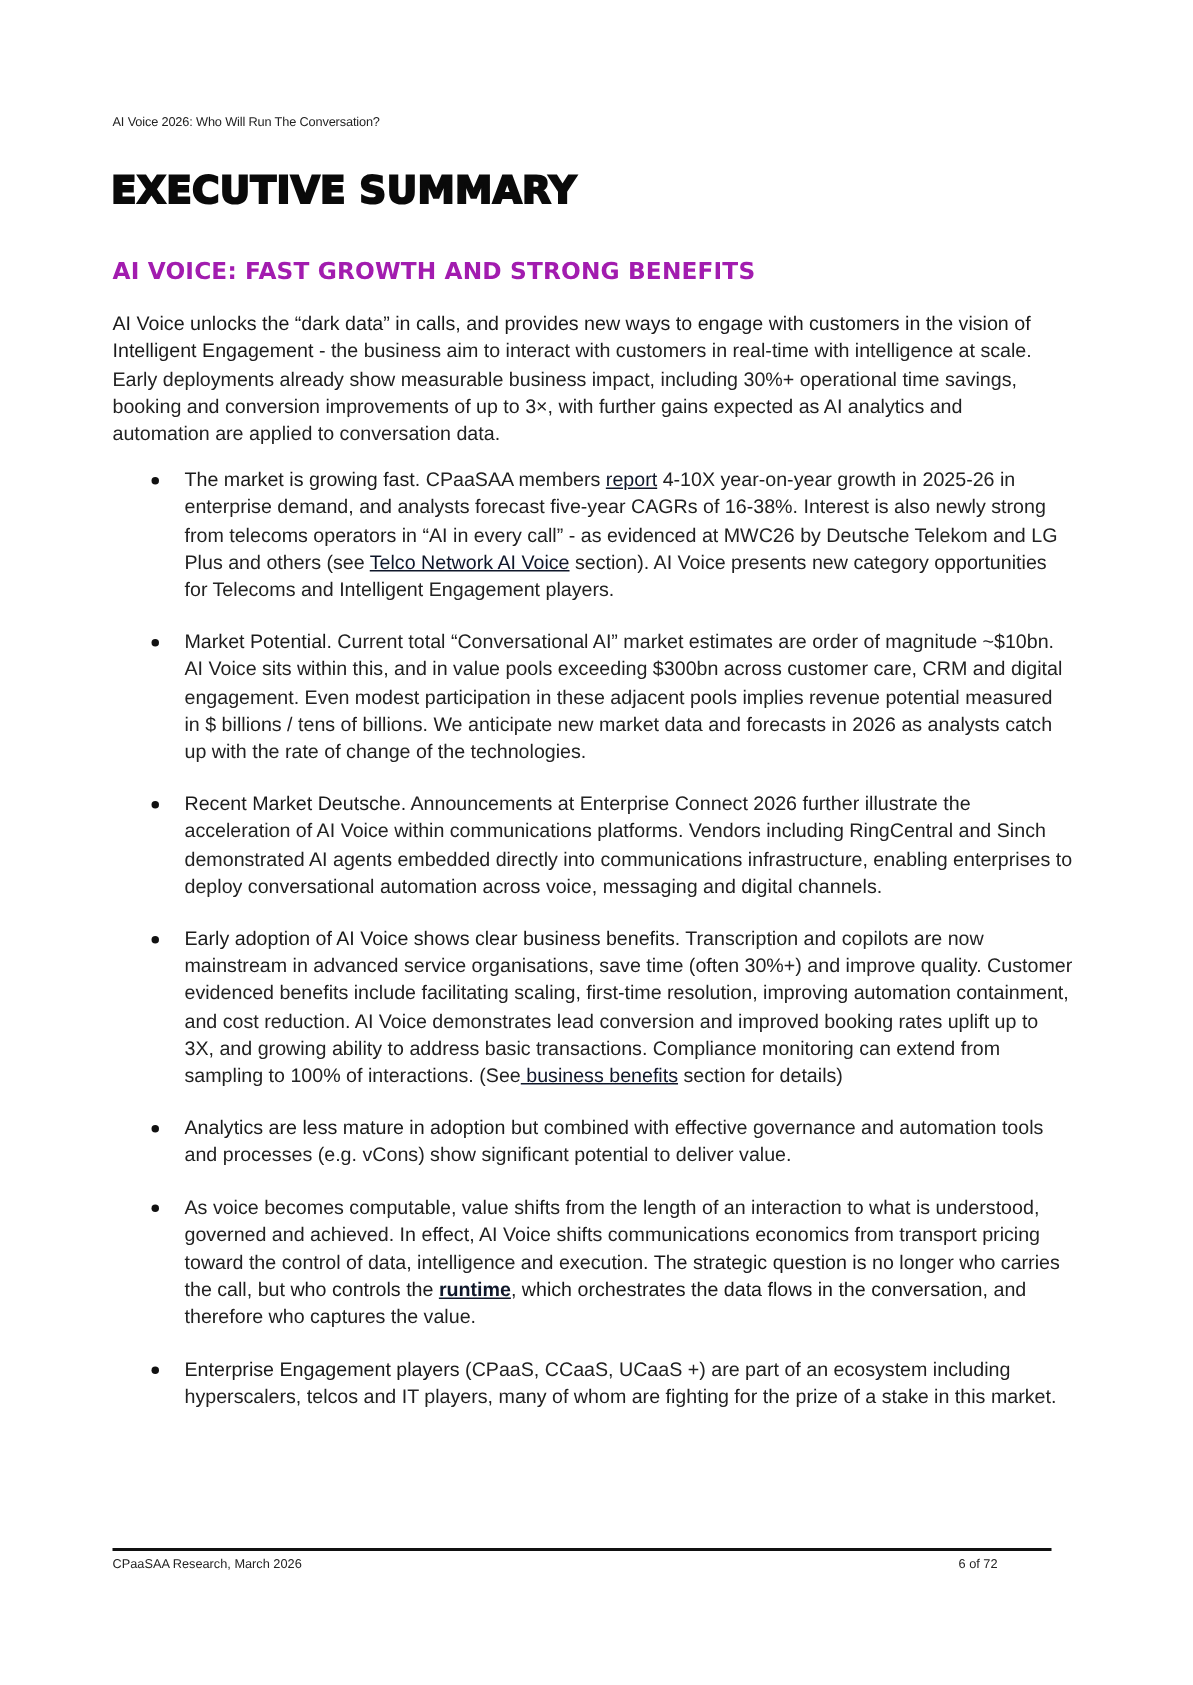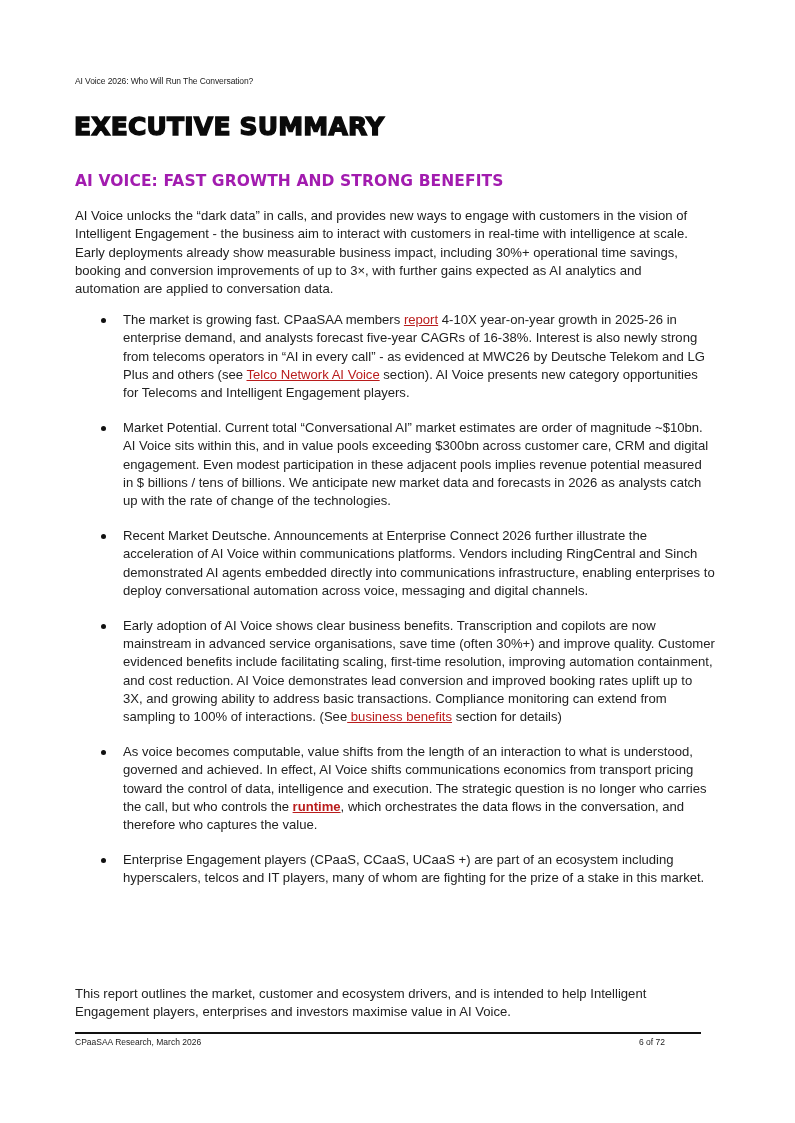--- a/index.html
+++ b/index.html
@@ -4,21 +4,21 @@
   <style>
     html, body { margin: 0; padding: 0; background: #ffffff; }
     body { width: 795px; height: 1123px; position: relative; overflow: hidden; color: #1f1f1f; font-family: "Liberation Sans", "DejaVu Sans", sans-serif; }
     .page { position: absolute; left: 0; top: 0; width: 795px; height: 1123px; }
     .running-header { position: absolute; left: 75px; top: 76px; font-size: 8.5px; color: #222; letter-spacing: -0.1px; }
     .title { position: absolute; left: 74px; top: 112px; margin: 0; font-family: "DejaVu Sans", sans-serif; font-weight: 900; font-size: 25px; letter-spacing: 0.2px; color: #0a0a0a; -webkit-text-stroke: 1.4px #0a0a0a; }
     .subtitle { position: absolute; left: 75px; top: 172px; margin: 0; font-family: "DejaVu Sans", sans-serif; font-weight: bold; font-size: 15.5px; color: #a21caf; letter-spacing: 0.1px; }
     .body-text { font-size: 13.1px; line-height: 18.3px; color: #222; }
     .intro { position: absolute; left: 75px; top: 207px; width: 630px; margin: 0; }
     b { font-weight: normal; color: #1a1a1a; }
-    a.lnk { color: #b91c1c; text-decoration: underline; }
+    a.lnk { color: #0f172a; text-decoration: underline; }
     .bullets { position: absolute; left: 75px; top: 311px; width: 640px; margin: 0; padding: 0; list-style: none; }
     .bullets li { position: relative; padding-left: 48px; margin-bottom: 16.5px; }
     .bullets li .dot { position: absolute; left: 26px; top: 7px; width: 5px; height: 5px; border-radius: 50%; background: #111; }
     .closing { position: absolute; left: 75px; top: 985px; width: 630px; margin: 0; }
     .footer-rule { position: absolute; left: 75px; top: 1032px; width: 626px; height: 2px; background: #111; }
     .footer-left { position: absolute; left: 75px; top: 1037px; font-size: 8.5px; color: #222; }
     .footer-right { position: absolute; left: 639px; top: 1037px; font-size: 8.5px; color: #222; }
   </style>
 </head>
 <body>
@@ -45,27 +45,30 @@
     <li>
       <span class="dot"></span>
       <b>Recent Market Deutsche.</b><span> Announcements at Enterprise Connect 2026 further illustrate the acceleration of AI Voice within communications platforms. Vendors including RingCentral and Sinch demonstrated AI agents embedded directly into communications infrastructure, enabling enterprises to deploy conversational automation across voice, messaging and digital channels.</span>
     </li>
     <li>
       <span class="dot"></span>
       <b>Early adoption of AI Voice shows clear business benefits.</b><span> Transcription and copilots are now mainstream in advanced service organisations, save time (often 30%+) and improve quality. Customer evidenced benefits include facilitating scaling, first-time resolution, improving automation containment, and cost reduction. AI Voice demonstrates lead conversion and improved booking rates uplift up to 3X, and growing ability to address basic transactions. Compliance monitoring can extend from sampling to 100% of interactions. (See</span><a class="lnk" href="#"> business benefits</a><span> section for details)</span>
     </li>
     <li>
       <span class="dot"></span>
+      <b>Analytics are less mature in adoption</b><span> but combined with effective governance and automation tools and processes (e.g. vCons) show significant potential to deliver value.</span>
+    </li>
+    <li>
+      <span class="dot"></span>
       <span>As voice becomes computable, value shifts from the length of an interaction to what is understood, governed and achieved. In effect, AI Voice shifts communications economics from transport pricing toward the control of data, intelligence and execution. </span><b>The strategic question is</b><span> no longer who carries the call, but </span><b>who controls the </b> <a class="lnk" href="#" style="font-weight:bold">runtime</a><b>, which orchestrates the data flows in the conversation</b><span>, and therefore who captures the value.</span>
     </li>
     <li>
       <span class="dot"></span>
       <b>Enterprise Engagement players</b><span> (CPaaS, CCaaS, UCaaS +) are part of an ecosystem including hyperscalers, telcos and IT players, many of whom are fighting for the prize of a stake in this market.</span>
     </li>
   </ul>
 
-  <p class="closing body-text">This report outlines the market, customer and ecosystem drivers, and is intended to help Intelligent Engagement players, enterprises and investors maximise value in AI Voice.</p>
 
   <div class="footer-rule"></div>
   <div class="footer-left">CPaaSAA  Research, March 2026</div>
   <div class="footer-right">6 of 72</div>
 
 </div>
 
 </body></html>

